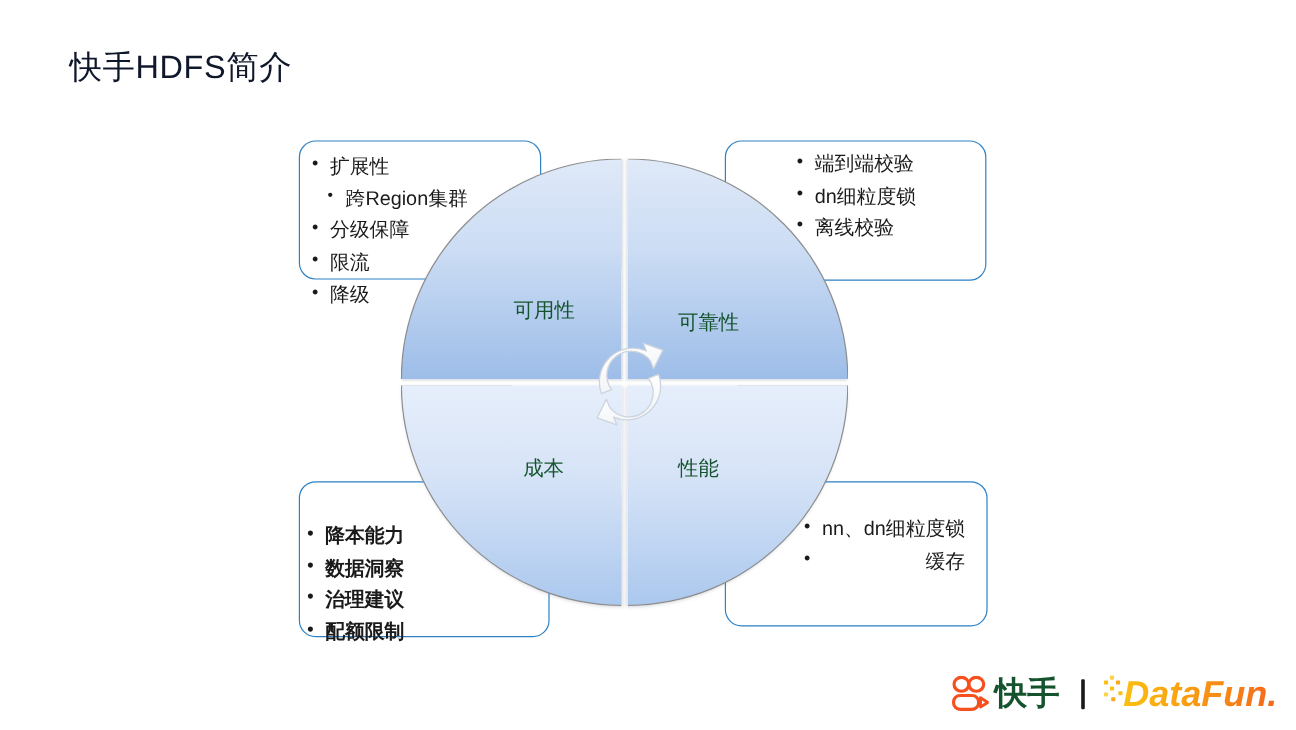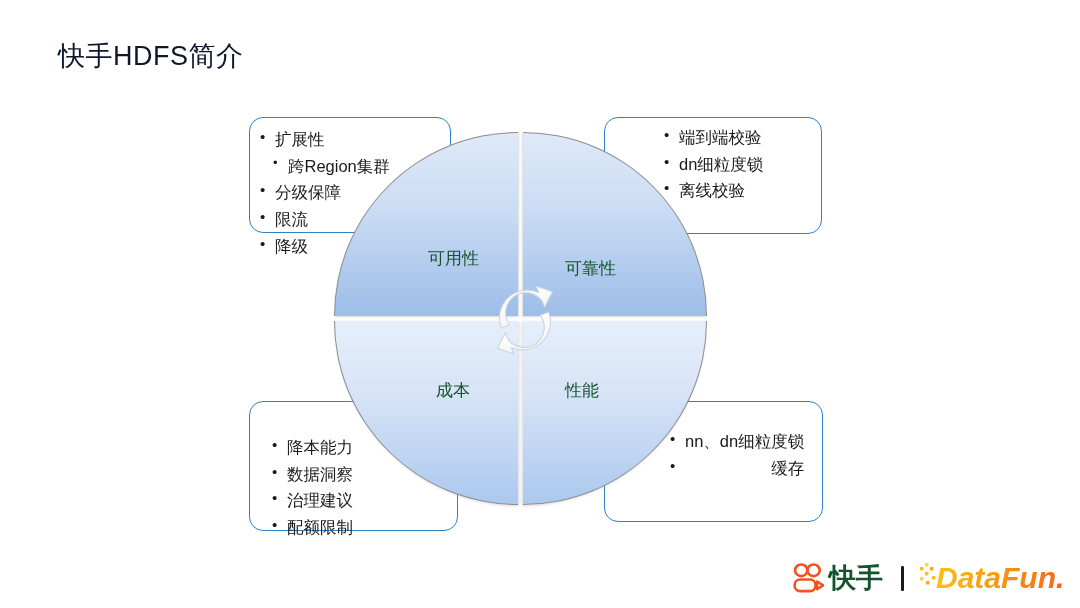--- a/index.html
+++ b/index.html
@@ -75,21 +75,21 @@
     font-size: 13px;
   }
 
   #box-availability { left: 249px; top: 117px; width: 202px; height: 116px; }
   #list-availability { left: 260px; top: 126px; }
 
   #box-reliability { left: 604px; top: 117px; width: 218px; height: 117px; }
   #list-reliability { left: 664px; top: 124px; }
 
   #box-cost { left: 249px; top: 401px; width: 209px; height: 130px; }
-  #list-cost { left: 272px; top: 434px; }
+  #list-cost { left: 256px; top: 434px; font-weight: bold; }
 
   #box-performance { left: 604px; top: 401px; width: 219px; height: 121px; }
   #list-performance { left: 670px; top: 428px; text-align: right; }
 
   
   .quad {
     position: absolute;
     width: 184px;
     height: 184px;
     box-sizing: border-box;

